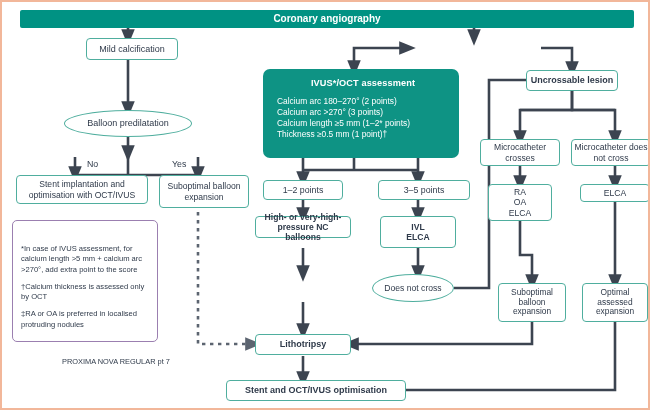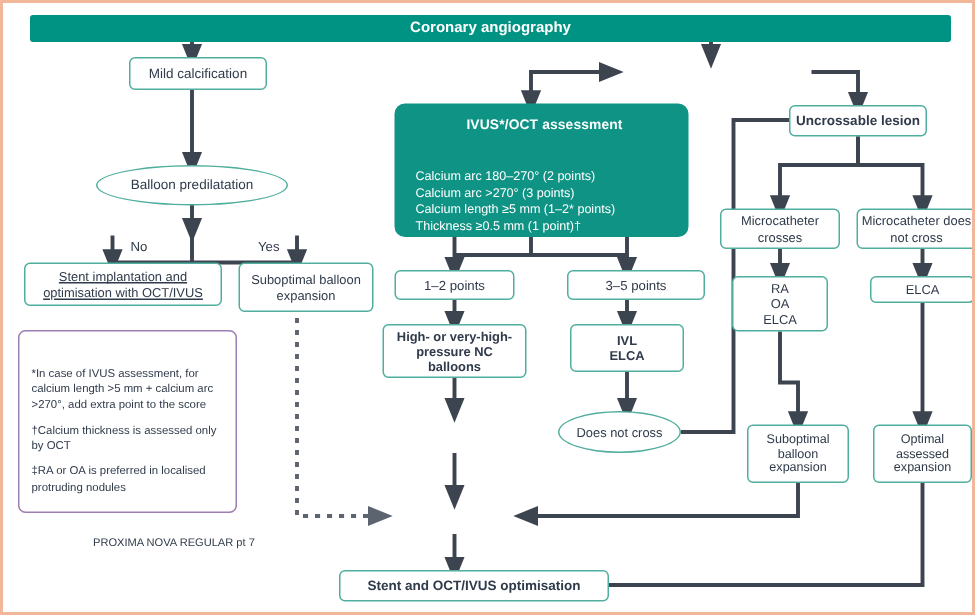--- a/index.html
+++ b/index.html
@@ -55,21 +55,21 @@
     background: #0e9384;
     color: #ffffff;
     border-radius: 7px;
     display: block;
     padding: 9px 10px 8px 14px;
     text-align: left;
   }
   .teal-panel .hdr {
     text-align: center;
     font-weight: bold;
-    margin-bottom: 24px;
+    margin-bottom: 8px;
     letter-spacing: .1px;
   }
   .teal-panel .ln {
     margin: 0 0 1px 0;
     white-space: nowrap;
   }
   .note-box {
     border: 1px solid #9b7fb0;
     border-radius: 5px;
     background: #ffffff;
@@ -189,21 +189,21 @@
     </g>
   </svg>
 
   <div class="node teal-banner" style="left:18px; top:8px; width:614px; height:18px; font-size:10px;">Coronary angiography</div>
 
   <div class="node box" style="left:84px; top:36px; width:92px; height:22px; font-size:9px;">Mild calcification</div>
 
 
   <div class="node ellipse" style="left:62px; top:108px; width:128px; height:27px; font-size:9px;">Balloon predilatation</div>
 
-  <div class="node box" style="left:14px; top:173px; width:132px; height:29px; font-size:8.6px; padding:0 4px;text-decoration:underline;">Stent implantation and optimisation with OCT/IVUS</div>
+  <div class="node box" style="left:14px; top:173px; width:132px; height:29px; font-size:8.6px; padding:0 4px;">Stent implantation and optimisation with OCT/IVUS</div>
 
   <div class="node box" style="left:157px; top:173px; width:90px; height:33px; font-size:8.6px; padding:0 3px;">Suboptimal balloon expansion</div>
 
   <div class="node teal-panel" style="left:261px; top:67px; width:196px; height:89px; font-size:8.4px;">
     <div class="hdr" style="font-size:9.2px;">IVUS*/OCT assessment</div>
     <div class="ln">Calcium arc 180–270° (2 points)</div>
     <div class="ln">Calcium arc &gt;270° (3 points)</div>
     <div class="ln">Calcium length ≥5 mm (1–2* points)</div>
     <div class="ln">Thickness ≥0.5 mm (1 point)†</div>
   </div>
@@ -217,32 +217,33 @@
   <div class="node box" style="left:486px; top:182px; width:64px; height:37px; font-size:8.6px; white-space:pre-line;">RA
 OA
 ELCA</div>
 
   <div class="node box" style="left:578px; top:182px; width:70px; height:18px; font-size:8.6px;">ELCA</div>
 
   <div class="node box" style="left:261px; top:178px; width:80px; height:20px; font-size:8.8px;">1–2 points</div>
 
   <div class="node box" style="left:376px; top:178px; width:92px; height:20px; font-size:8.8px;">3–5 points</div>
 
-  <div class="node box bold" style="left:253px; top:214px; width:96px; height:36px; font-size:8.6px; padding:0 3px;">High- or very-high-pressure NC balloons</div>
+  <div class="node box bold" style="left:253px; top:214px; width:96px; height:22px; font-size:8.6px; padding:0 3px;">High- or very-high-pressure NC balloons</div>
 
   <div class="node box bold" style="left:378px; top:214px; width:76px; height:32px; font-size:8.6px; white-space:pre-line;">IVL
 ELCA</div>
 
 
   <div class="node ellipse" style="left:370px; top:272px; width:82px; height:28px; font-size:8.6px;">Does not cross</div>
 
   <div class="node box" style="left:496px; top:281px; width:68px; height:39px; font-size:8.4px; padding:0 2px;">Suboptimal balloon expansion</div>
 
   <div class="node box" style="left:580px; top:281px; width:66px; height:39px; font-size:8.4px; padding:0 2px;">Optimal assessed expansion</div>
 
+  <div class="node box bold" style="left:253px; top:332px; width:96px; height:21px; font-size:9px;">Lithotripsy</div>
 
   <div class="node box bold" style="left:224px; top:378px; width:180px; height:21px; font-size:9px;">Stent and OCT/IVUS optimisation</div>
 
   <div class="edge-label" style="left:85px; top:157px; font-size:8.8px;">No</div>
   <div class="edge-label" style="left:170px; top:157px; font-size:8.8px;">Yes</div>
 
   <div class="node note-box" style="left:10px; top:218px; width:146px; height:122px; font-size:7.6px;">
     <p>*In case of IVUS assessment, for calcium length &gt;5 mm + calcium arc &gt;270°, add extra point to the score</p>
     <p>†Calcium thickness is assessed only by OCT</p>
     <p>‡RA or OA is preferred in localised protruding nodules</p>

